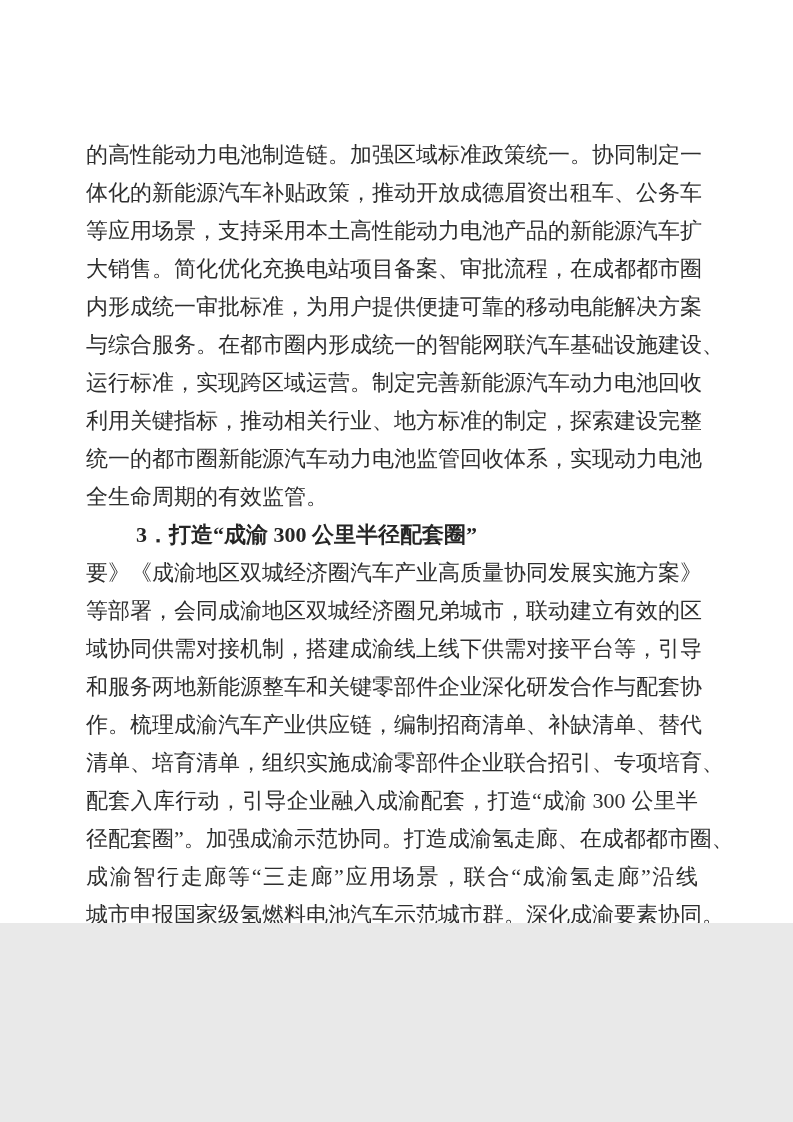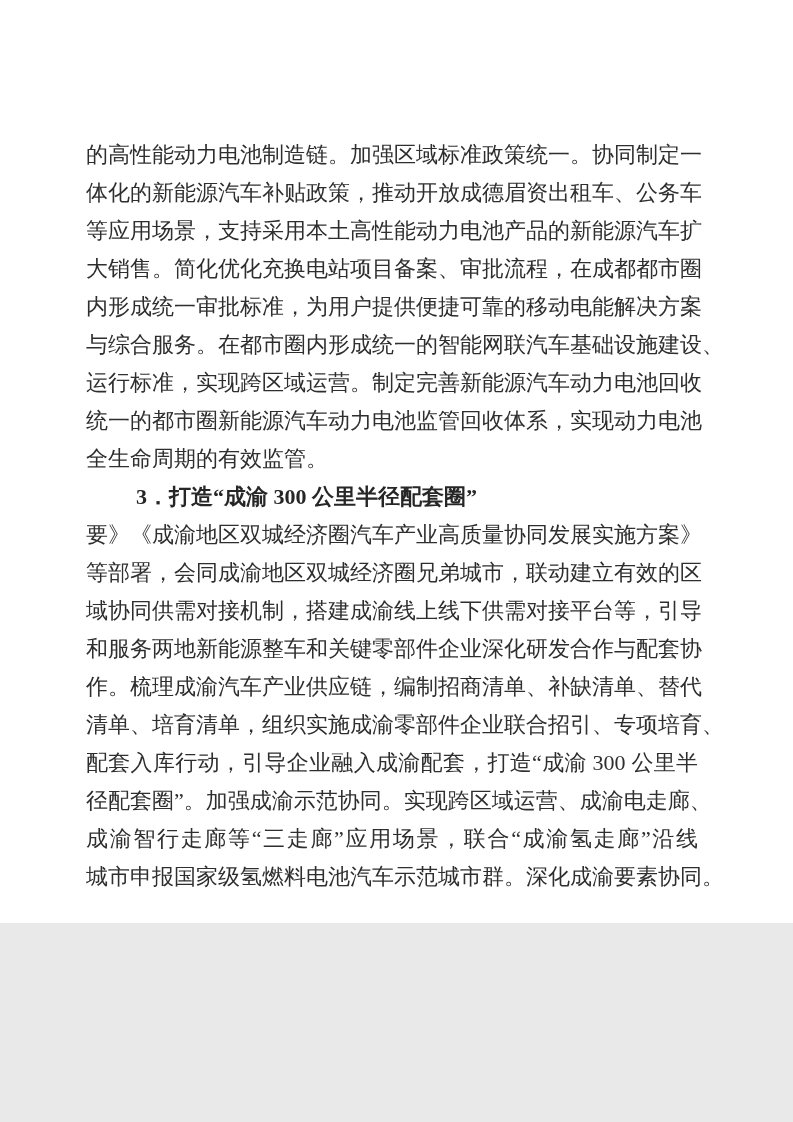--- a/index.html
+++ b/index.html
@@ -77,31 +77,32 @@
 
   <div class="doc-body">
 
   <div class="line">的高性能动力电池制造链。加强区域标准政策统一。协同制定一</div>
       <div class="line">体化的新能源汽车补贴政策，推动开放成德眉资出租车、公务车</div>
       <div class="line">等应用场景，支持采用本土高性能动力电池产品的新能源汽车扩</div>
       <div class="line">大销售。简化优化充换电站项目备案、审批流程，在成都都市圈</div>
       <div class="line">内形成统一审批标准，为用户提供便捷可靠的移动电能解决方案</div>
       <div class="line">与综合服务。在都市圈内形成统一的智能网联汽车基础设施建设、</div>
       <div class="line">运行标准，实现跨区域运营。制定完善新能源汽车动力电池回收</div>
+      <div class="line">利用关键指标，推动相关行业、地方标准的制定，探索建设完整</div>
       <div class="line">统一的都市圈新能源汽车动力电池监管回收体系，实现动力电池</div>
       <div class="line left">全生命周期的有效监管。</div>
       <div class="line heading">3．打造“成渝 300 公里半径配套圈”</div>
       <div class="line">要》《成渝地区双城经济圈汽车产业高质量协同发展实施方案》</div>
       <div class="line">等部署，会同成渝地区双城经济圈兄弟城市，联动建立有效的区</div>
       <div class="line">域协同供需对接机制，搭建成渝线上线下供需对接平台等，引导</div>
       <div class="line">和服务两地新能源整车和关键零部件企业深化研发合作与配套协</div>
       <div class="line">作。梳理成渝汽车产业供应链，编制招商清单、补缺清单、替代</div>
       <div class="line">清单、培育清单，组织实施成渝零部件企业联合招引、专项培育、</div>
       <div class="line">配套入库行动，引导企业融入成渝配套，打造“成渝 300 公里半</div>
-      <div class="line">径配套圈”。加强成渝示范协同。实现跨区域运营、成渝电走廊、</div>
+      <div class="line">径配套圈”。加强成渝示范协同。打造成渝氢走廊、在成都都市圈、</div>
       <div class="line">成渝智行走廊等“三走廊”应用场景，联合“成渝氢走廊”沿线</div>
       <div class="line">城市申报国家级氢燃料电池汽车示范城市群。深化成渝要素协同。</div>
     </div>
 
   <div class="page-number">— 28 —</div>
 
   <div class="watermark">
     <span class="watermark-logo">
       <svg width="38" height="38" viewBox="0 0 38 38" xmlns="http://www.w3.org/2000/svg">
         <path d="M 30 22 A 10 10 0 1 1 14 13" fill="none" stroke="#cccccc" stroke-width="2.5" stroke-linecap="round"></path>

